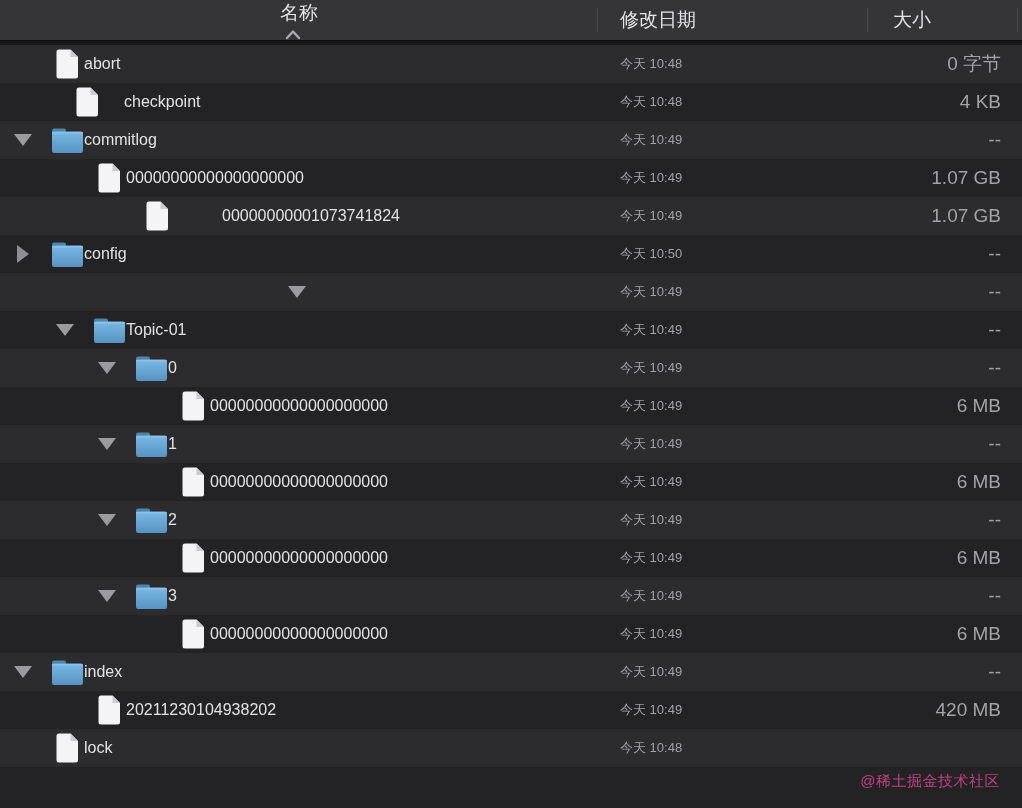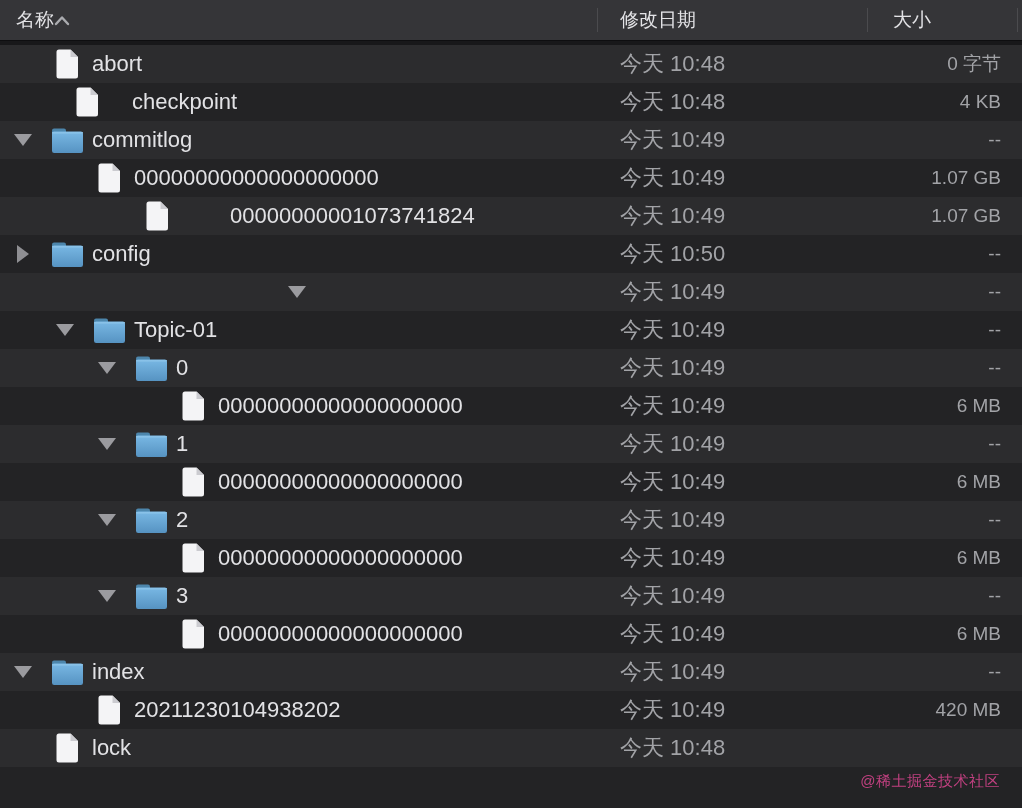--- a/index.html
+++ b/index.html
@@ -18,21 +18,21 @@
     display:grid;grid-template-columns:598px 270px 150px 1fr;
     align-items:center;
     border-bottom:1px solid #0e0e10;
     position:relative;z-index:2;
   }
   .hcell{position:relative;height:100%;display:flex;align-items:center;
     color:#e3e3e6;font-size:19px;}
   .hcell .divider{
     position:absolute;right:0;top:8px;bottom:8px;width:1px;background:#4b4b4e;
   }
-  .hcell.name{padding-left:16px;justify-content:flex-start;}
+  .hcell.name{justify-content:space-between;flex-direction:column;}
   .hcell.date{padding-left:22px;}
   .hcell.size{padding-left:25px;}
   .sort-chevron{margin-right:13px;display:flex;align-items:center;}
   .header-gap{height:4px;background:#18181a;}
 
   
   .rows{position:relative;background:#232325;height:763px;}
   .row{
     height:38px;display:grid;grid-template-columns:598px 270px 154px;
     align-items:center;
@@ -41,22 +41,22 @@
   .cell{overflow:hidden;white-space:nowrap;}
   .name-cell{display:flex;align-items:center;height:100%;}
   .disclosure{width:38px;flex:0 0 38px;display:flex;align-items:center;}
   .tri-down{width:0;height:0;margin-left:2px;
     border-left:9px solid transparent;border-right:9px solid transparent;
     border-top:12px solid #9b9b9f;}
   .tri-right{width:0;height:0;margin-left:5px;
     border-top:9px solid transparent;border-bottom:9px solid transparent;
     border-left:12px solid #8f8f93;}
   .iconbox{width:34px;flex:0 0 34px;display:flex;align-items:center;justify-content:center;}
-  .name-label{margin-left:8px;color:#e2e2e5;font-size:22px;}
-  .date-cell{padding-left:22px;color:#a2a3a7;font-size:22px;}
+  .name-label{color:#e2e2e5;font-size:16px;}
+  .date-cell{padding-left:22px;color:#a2a3a7;font-size:13px;}
   .size-cell{text-align:right;padding-right:21px;color:#a2a3a7;font-size:19px;}
 
   .watermark{
     position:absolute;right:22px;bottom:17px;
     color:#ec4899;opacity:.78;font-size:15px;letter-spacing:.5px;
     z-index:3;
   }
 </style>
 </head>
 <body>

